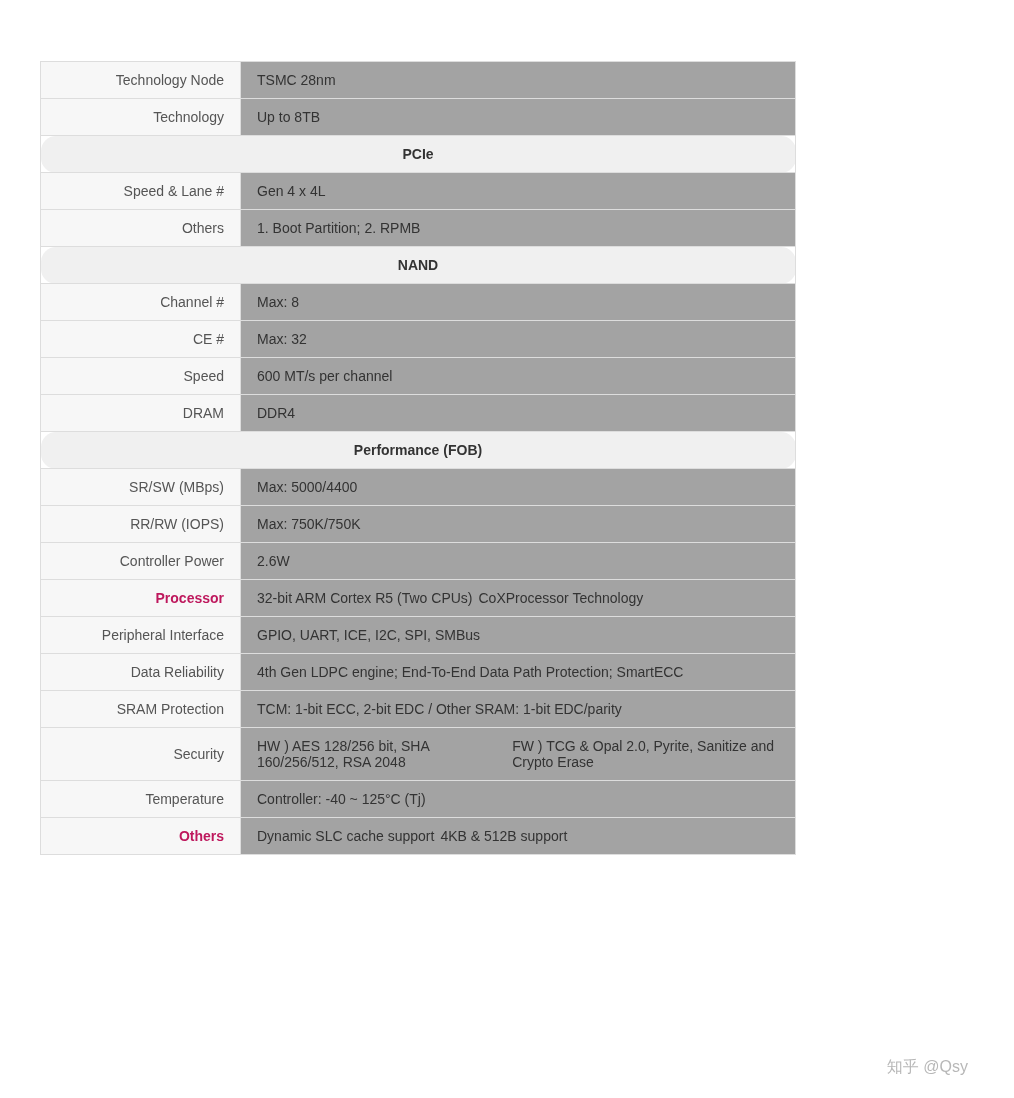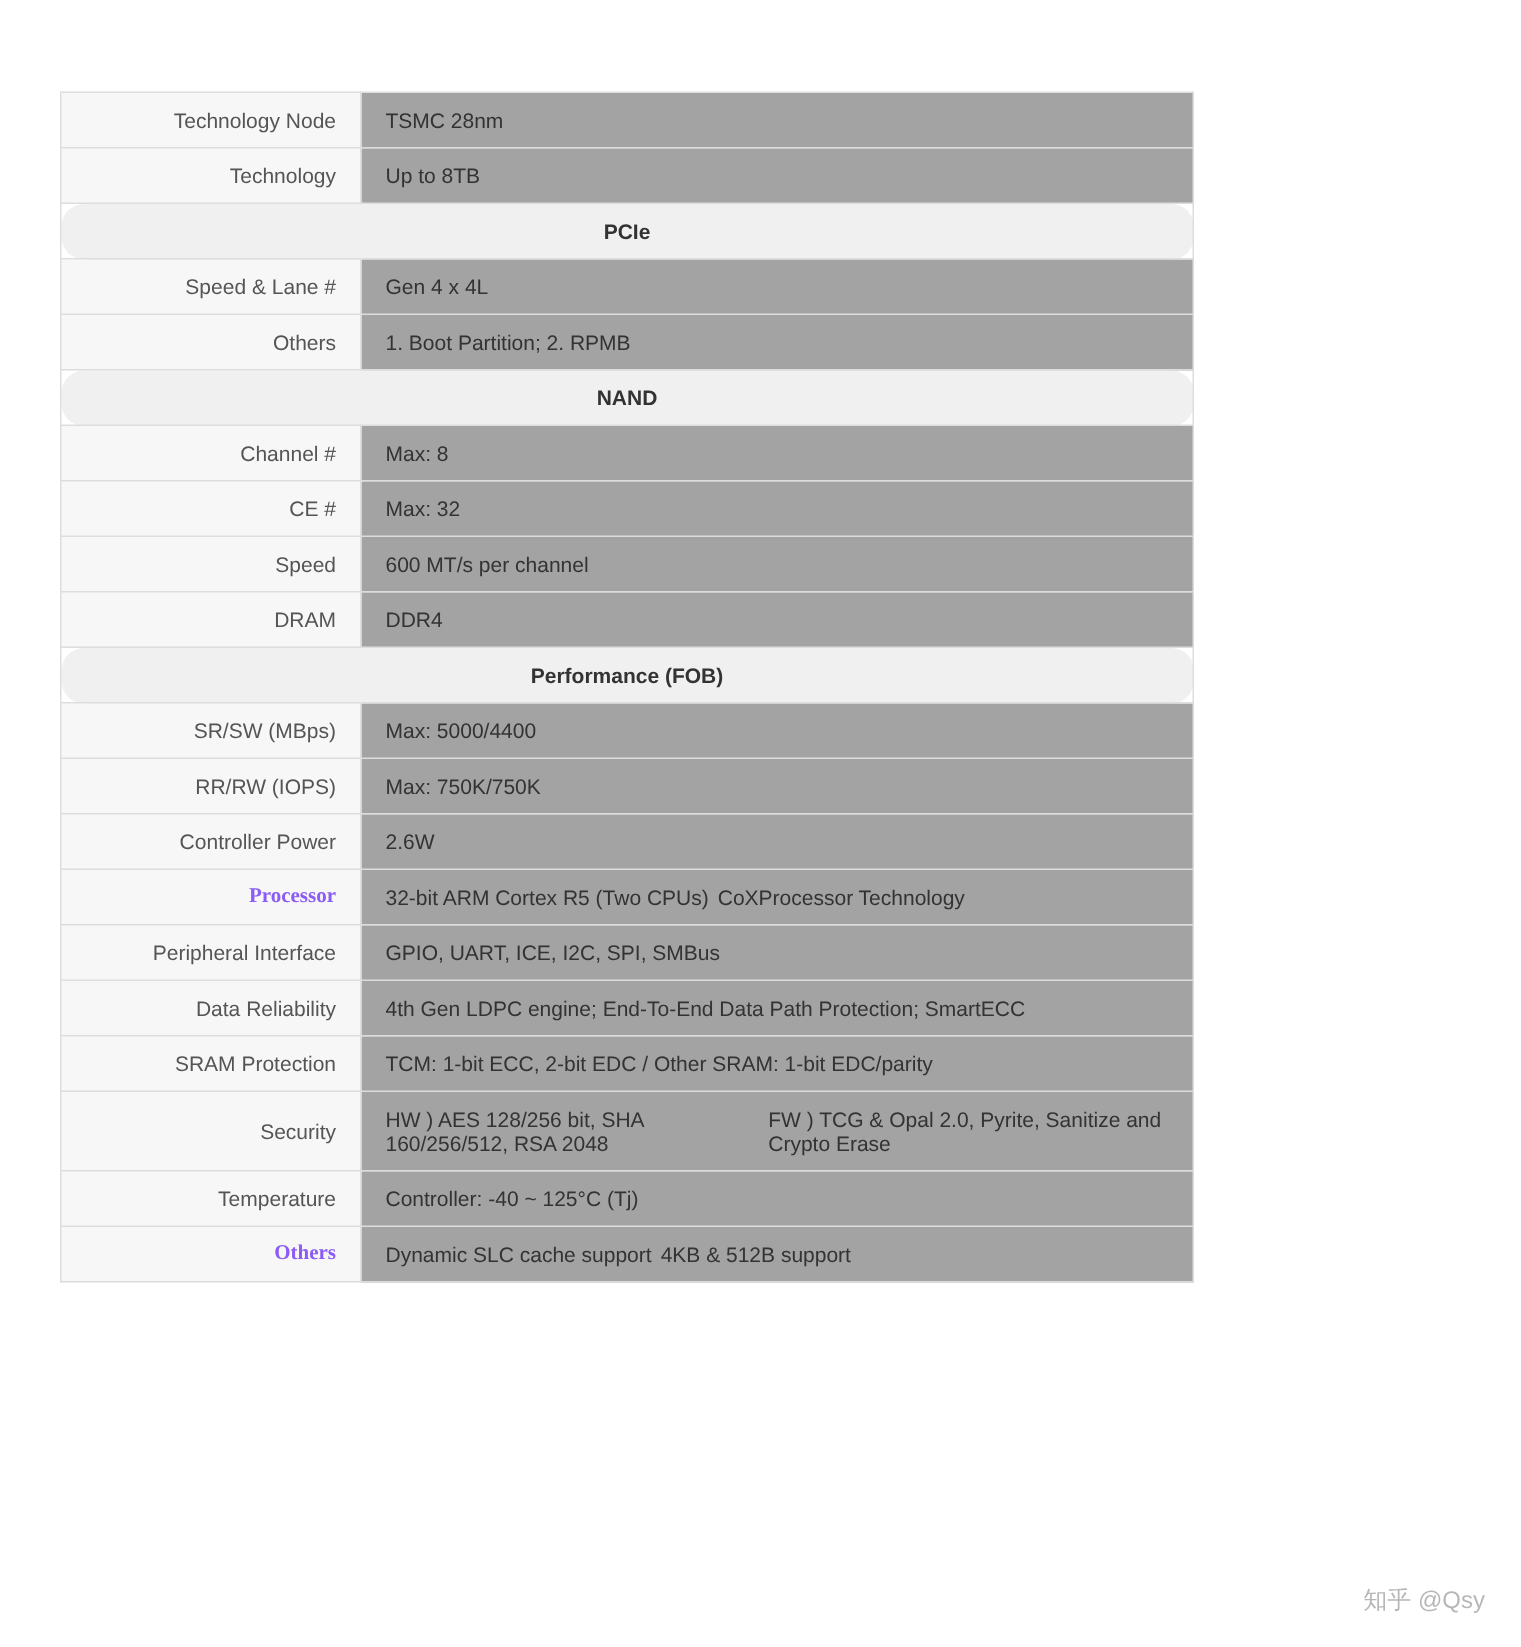--- a/index.html
+++ b/index.html
@@ -38,22 +38,21 @@
     .label-col {
       width: 200px;
       text-align: right;
       color: #555;
       background: #f7f7f7;
       font-weight: normal;
       white-space: nowrap;
     }
     .label-col.bold-label {
       font-weight: bold;
-      color: #8b5cf6;
-      font-family: Liberation Serif, serif;
+      color: #be185d;
     }
     .value-col {
       color: #333;
       background: #a3a3a3;
     }
     .section-header td {
       background: #f0f0f0;
       text-align: center;
       font-weight: bold;
       color: #333;
@@ -61,21 +60,21 @@
       border-radius: 15px;
     }
     .multi-value {
       display: flex;
       flex-direction: row;
       gap: 6px;
     }
     .watermark {
       position: fixed;
       bottom: 20px;
-      right: 24px;
+      right: 46px;
       font-size: 16px;
       color: #999;
       opacity: 0.7;
     }
   </style>
 </head>
 <body>
 
 <div class="page-wrapper">
   <div class="page-title">

